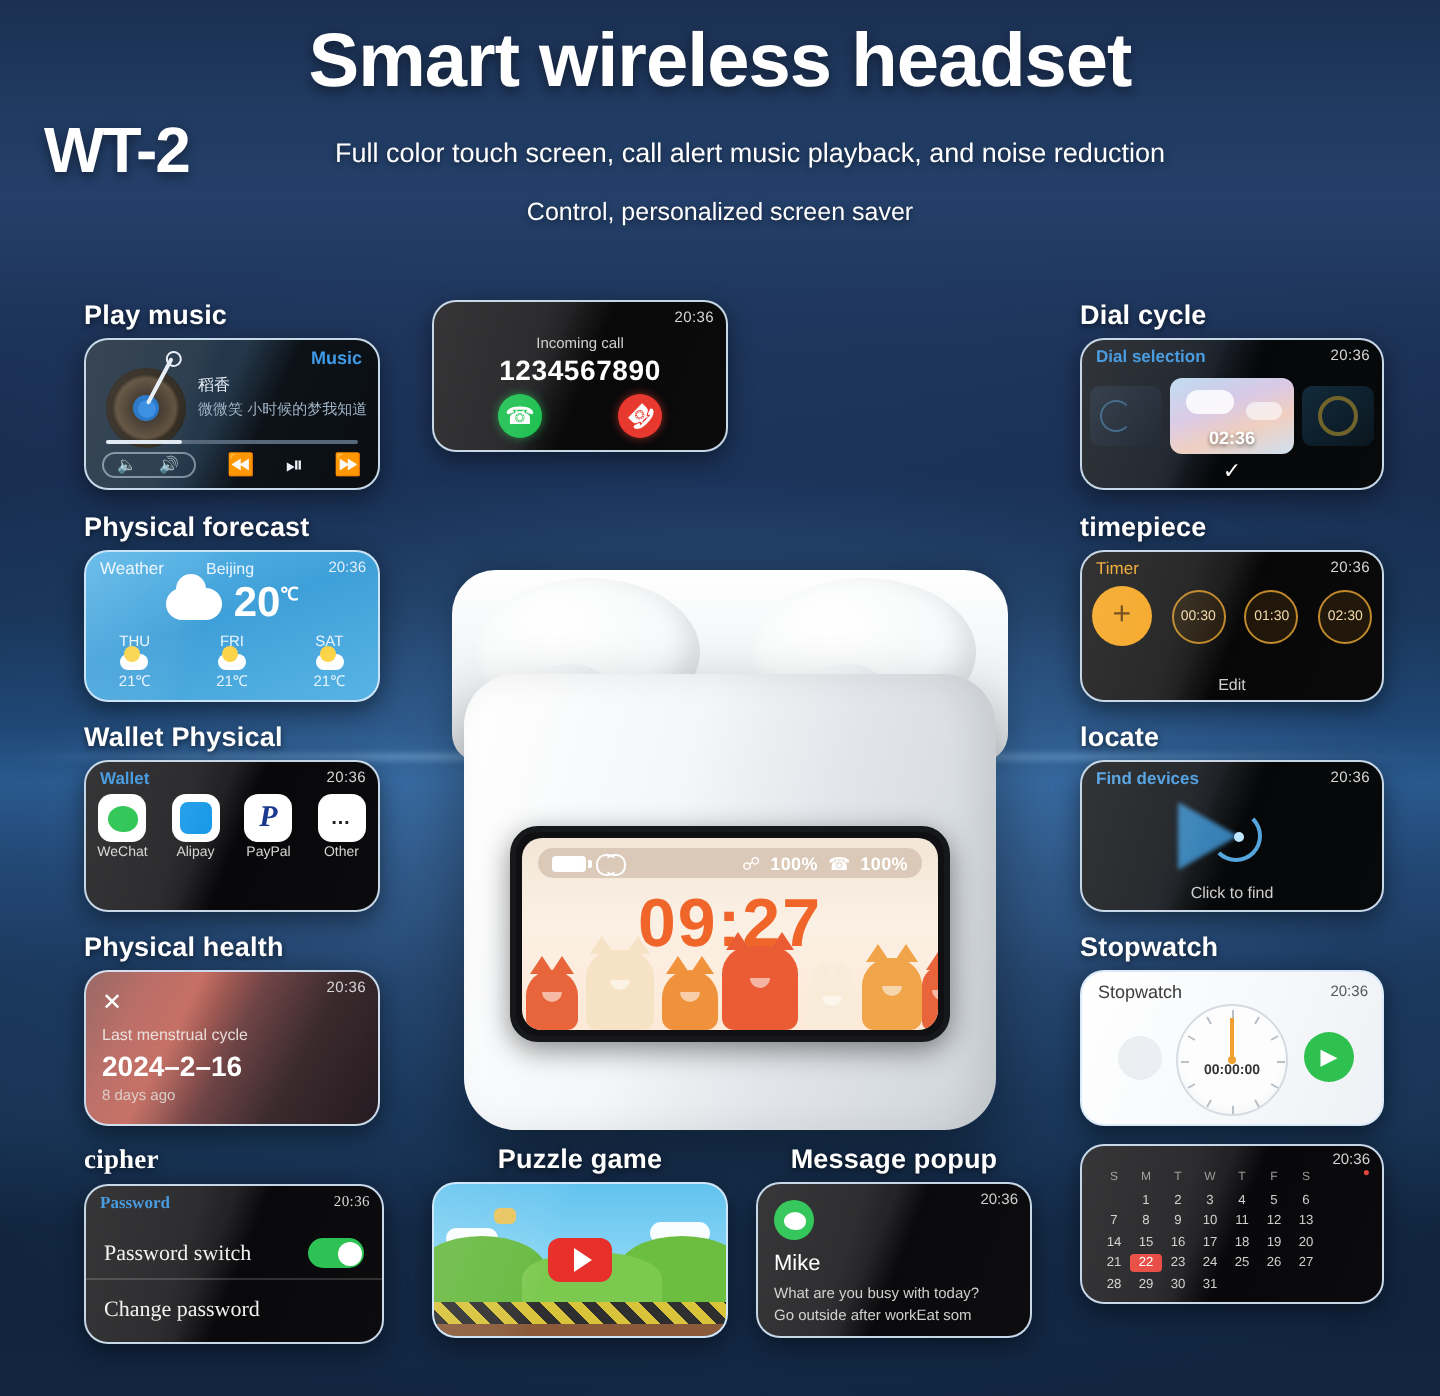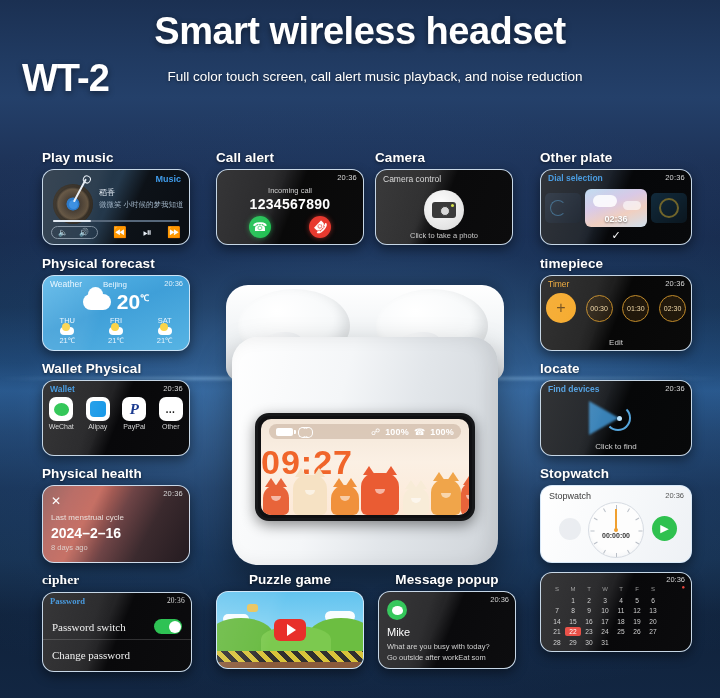--- a/index.html
+++ b/index.html
@@ -28,21 +28,21 @@
 
   
   .header { position: relative; text-align: center; padding-top: 10px; z-index: 5; }
   .h-title {
     color: #fff; font-size: 38px; font-weight: bold; letter-spacing: -0.5px;
     text-shadow: 0 2px 6px rgba(0,0,0,.45);
   }
   .h-row { position: relative; margin-top: 6px; height: 44px; }
   .h-model {
     position: absolute; left: 22px; top: -2px;
-    color: #fff; font-size: 38px; font-weight: bold; letter-spacing: -1px;
+    color: #fff; font-size: 32px; font-weight: bold; letter-spacing: -1px;
     text-shadow: 0 2px 6px rgba(0,0,0,.45);
   }
   .h-sub1 {
     position: absolute; left: 140px; top: 10px; width: 470px;
     color: #fff; font-size: 13.5px; text-align: center;
     text-shadow: 0 1px 3px rgba(0,0,0,.5);
   }
   .h-sub2 {
     color: #fff; font-size: 12.5px; margin-top: -4px;
     text-shadow: 0 1px 3px rgba(0,0,0,.5);
@@ -258,38 +258,39 @@
   .face-sb{position:absolute;left:8px;right:8px;top:5px;height:15px;border-radius:8px;
     background:rgba(210,190,172,.75);display:flex;align-items:center;padding:0 7px;gap:5px;}
   .batt{width:17px;height:8px;border-radius:2px;background:#fff;position:relative;}
   .batt::after{content:"";position:absolute;right:-3px;top:2px;width:2px;height:4px;border-radius:0 1px 1px 0;background:#fff;}
   .link-ic{width:15px;height:9px;position:relative;}
   .link-ic::before,.link-ic::after{content:"";position:absolute;top:0;width:9px;height:9px;border:1.6px solid #fff;border-radius:5px;}
   .link-ic::before{left:0;border-right-color:transparent;}
   .link-ic::after{right:0;border-left-color:transparent;}
   .pct{font-size:9px;color:#fff;font-weight:bold;letter-spacing:.2px;}
   .budglyph{font-size:9px;color:#fff;}
-  .face-time{position:absolute;left:0;right:0;top:24px;text-align:left;font-size:34px;font-weight:bold;color:#f0652a;letter-spacing:1px;}
+  .face-time{position:absolute;left:0;right:0;top:24px;text-align:center;font-size:34px;font-weight:bold;color:#f0652a;letter-spacing:1px;}
   .cats{position:absolute;left:0;right:0;bottom:0;height:46px;}
   .cat{position:absolute;bottom:0;border-radius:14px 14px 6px 6px;}
   .cat::before,.cat::after{content:"";position:absolute;top:-7px;width:0;height:0;border-left:6px solid transparent;border-right:6px solid transparent;border-bottom:9px solid currentColor;}
   .cat::before{left:2px;} .cat::after{right:2px;}
   .cat i{position:absolute;left:50%;top:38%;margin-left:-5px;width:10px;height:5px;border-radius:0 0 6px 6px;background:rgba(255,255,255,.55);font-style:normal;}
 </style>
 </head>
 <body>
 
 <div id="stage">
 
   <div class="header">
     <div class="h-title">Smart wireless headset</div>
     <div class="h-row">
       <div class="h-model">WT-2</div>
       <div class="h-sub1">Full color touch screen, call alert music playback, and noise reduction</div>
     </div>
+    <div class="h-sub2">Control, personalized screen saver</div>
   </div>
 
   <div id="product">
     <div class="case-lid"></div>
     <div class="bud l">
       <div class="head"></div>
         <div class="tip"></div>
         <div class="stem"></div>
         <div class="slot"></div>
     </div>
@@ -352,49 +353,38 @@
       <div class="m-ctrls">
         <span class="m-vol">🔈<span>🔊</span></span>
         <span>⏪</span>
         <span>⏯</span>
         <span>⏩</span>
       </div>
     </div>
   </div>
 
   <div class="card" style="left:216px;top:150px;">
-    <div class="card-label">Call alert</div>
     <div class="screen call">
       <div class="sb-time">20:36</div>
       <div class="c-inc">Incoming call</div>
       <div class="c-num">1234567890</div>
       <div class="c-btns">
         <div class="c-btn c-acc">
             <span>☎</span>
           </div>
         <div class="c-btn c-dec">
             <span>☎</span>
           </div>
       </div>
     </div>
   </div>
 
-  <div class="card" style="left:375px;top:150px;">
-    <div class="card-label">Camera</div>
-    <div class="screen cam">
-      <div class="cam-t">Camera control</div>
-      <div class="cam-lens">
-          <div class="cam-body"></div>
-        </div>
-      <div class="cam-hint">Click to take a photo</div>
-    </div>
-  </div>
 
   <div class="card" style="left:540px;top:150px;">
-    <div class="card-label">Other plate</div>
+    <div class="card-label">Dial cycle</div>
     <div class="screen dial">
       <div class="sc-title">Dial selection</div>
       <div class="sb-time">20:36</div>
       <div class="d-strip">
         <div class="d-face">
             <span class="tick"></span>
           </div>
         <div class="d-main">
           <span class="cloud"></span>
             <span class="cloud2"></span>

